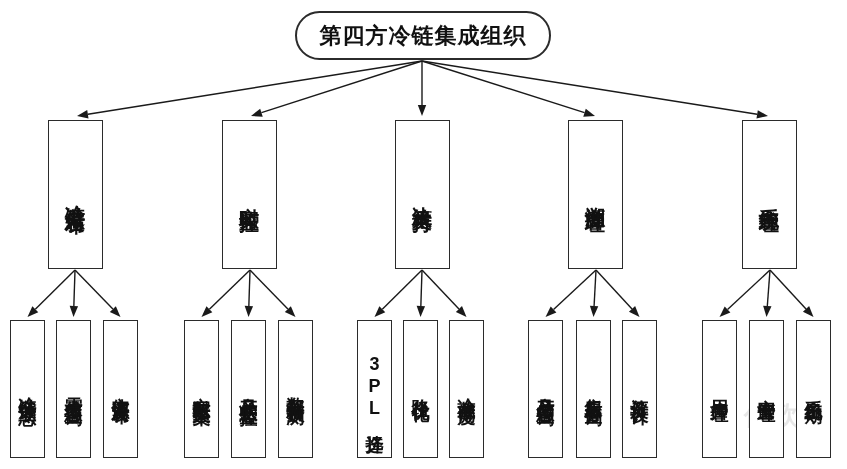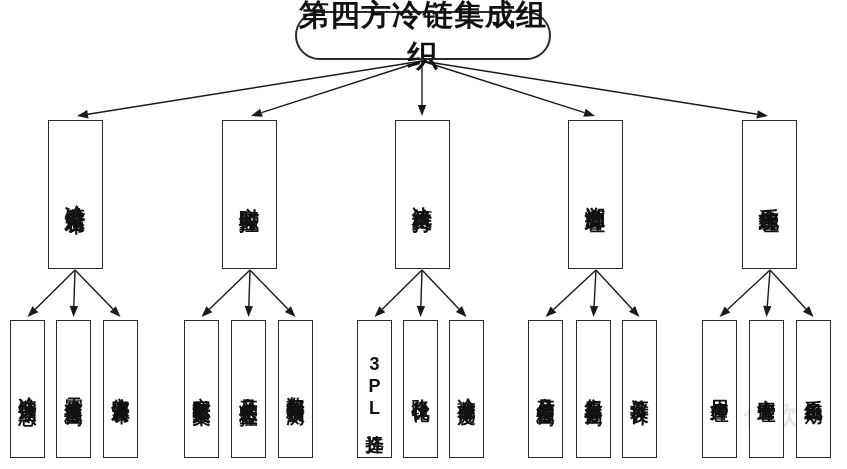--- a/index.html
+++ b/index.html
@@ -9,21 +9,21 @@
   }
   .arrows{position:absolute;left:0;top:0;z-index:2;}
   .node{
     position:absolute;box-sizing:border-box;background:#ffffff;z-index:3;
     display:flex;align-items:center;justify-content:center;
     font-weight:bold;color:#111111;
   }
   .root-node{
     left:295px;top:11px;width:256px;height:49px;
     border:2px solid #2b2b2b;border-radius:25px;
-    font-size:30px;letter-spacing:1px;text-align:center;
+    font-size:22px;letter-spacing:1px;
   }
   .branch{
     top:120px;width:55px;height:149px;
     border:1.8px solid #2b2b2b;
   }
   .leaf{
     top:320px;width:35px;height:138px;
     border:1.6px solid #2b2b2b;
   }
   .vtext{

